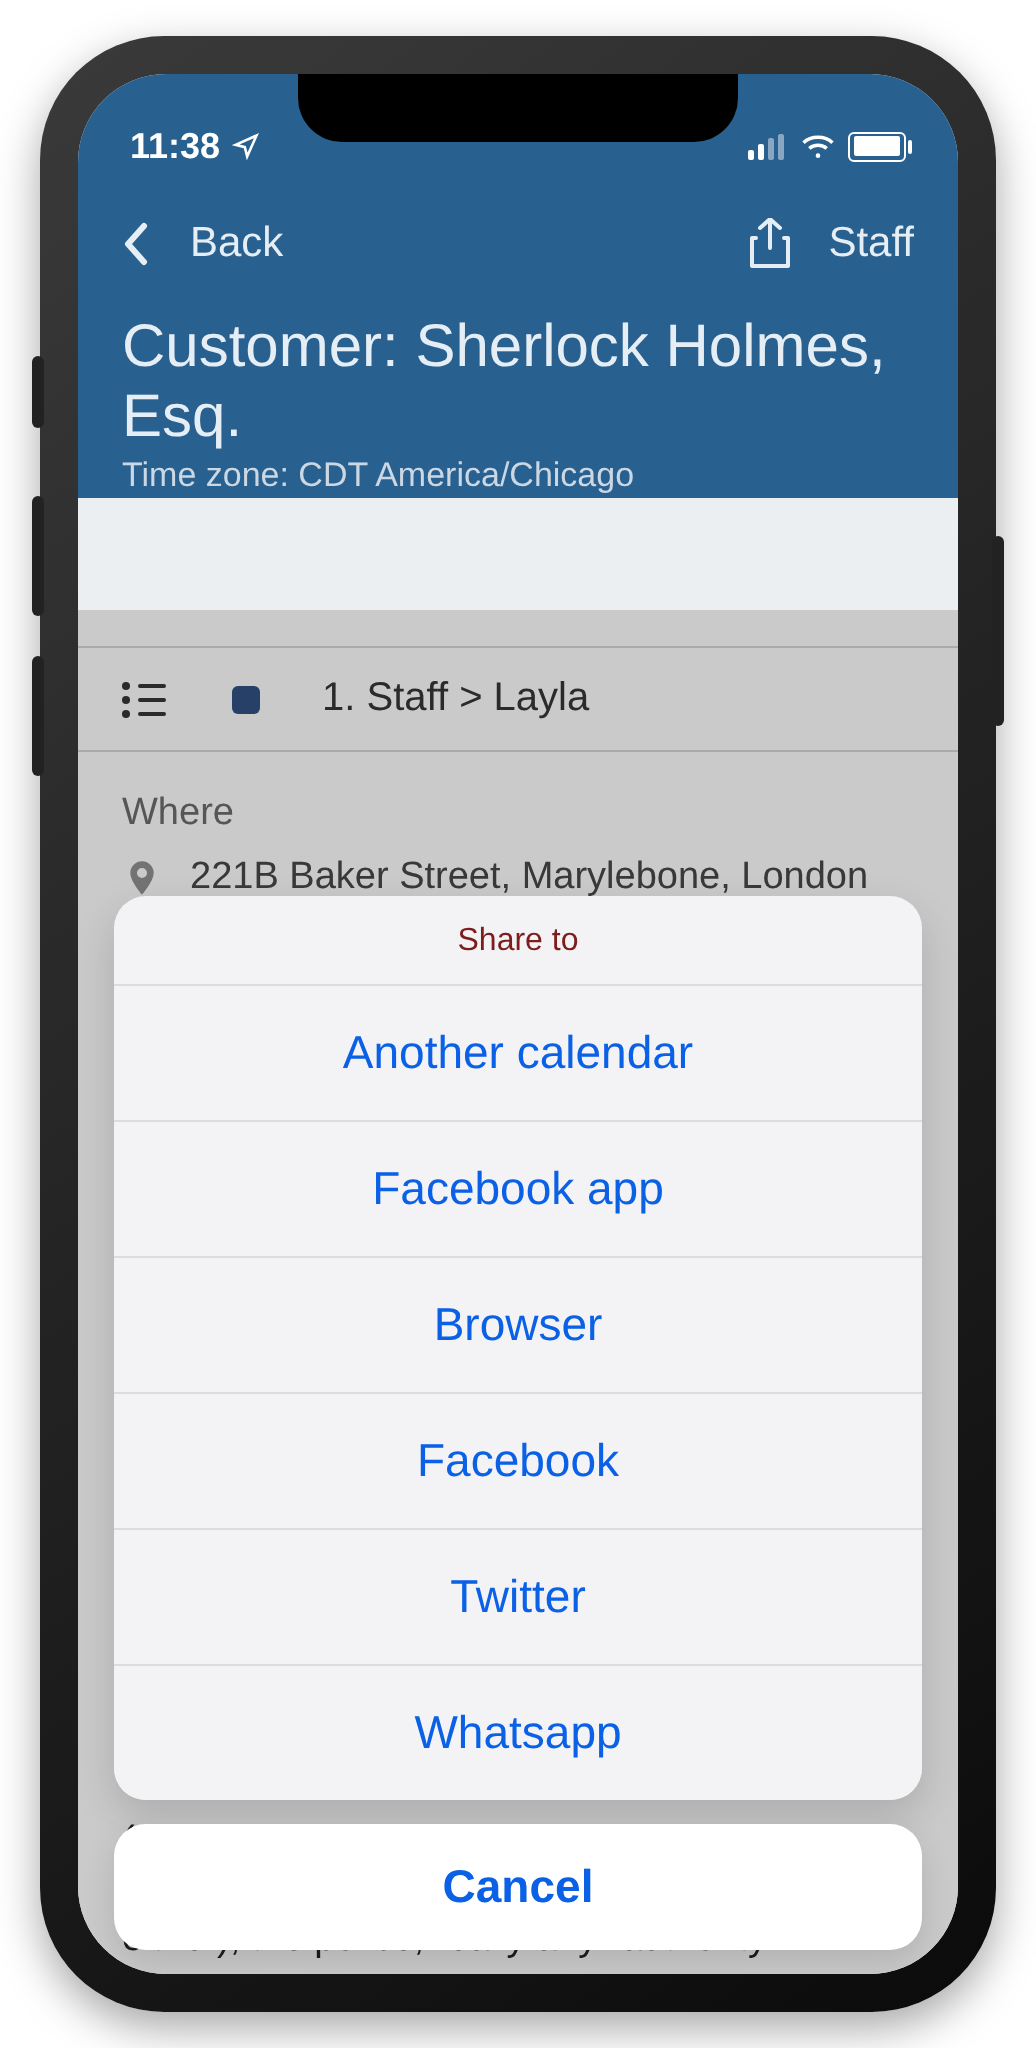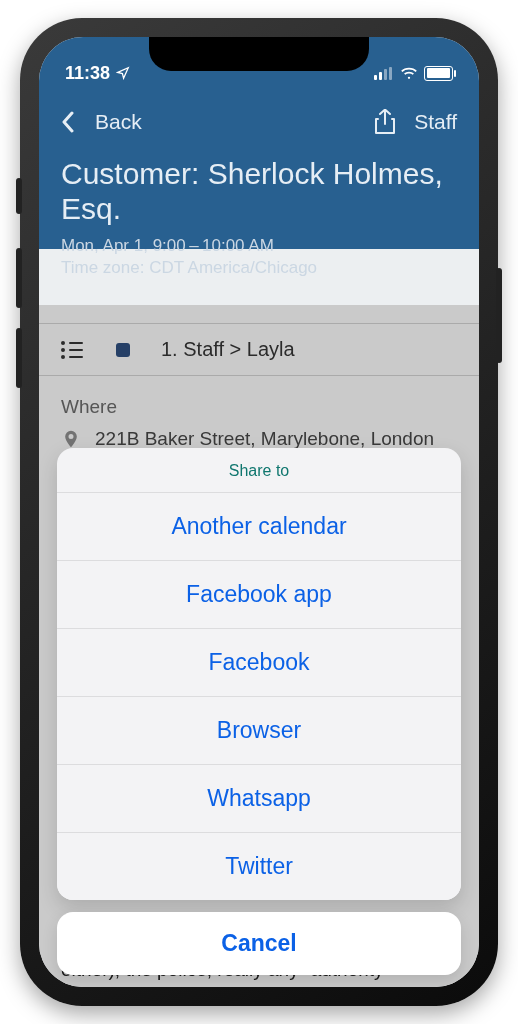--- a/index.html
+++ b/index.html
@@ -150,21 +150,21 @@
   }
   .sheet-group {
     background:#f3f3f5;
     border-radius:16px;
     overflow:hidden;
     box-shadow:0 8px 20px rgba(0,0,0,0.15);
   }
   .sheet-title {
     text-align:center;
     font-size:16px;
-    color:#0f766e;
+    color:#7f1d1d;
     padding:14px 11px 12px;
   }
   .sheet-item {
     text-align:center;
     font-size:23px;
     color:#0b61e6;
     padding:20px 0;
     border-top:1px solid #dcdcde;
     background:#f3f3f5;
   }
@@ -238,21 +238,20 @@
             <svg class="icon" width="22" height="26" viewBox="0 0 22 26" fill="none" stroke="#e6eef5" stroke-width="2" stroke-linecap="round" stroke-linejoin="round">
                 <path d="M11 1 L11 15"></path>
                 <path d="M6 5 L11 0.5 L16 5"></path>
                 <path d="M4 10 H2 V24 H20 V10 H18"></path>
               </svg>
           </span>
           <span>Staff</span>
         </div>
       </div>
       <div class="title">Customer: Sherlock Holmes, Esq.</div>
-      <div class="subline">Mon, Apr 1, 9:00 – 10:00 AM</div>
       <div class="subline" style="margin-top:2px;">Time zone: CDT America/Chicago</div>
     </div>
 
     <div class="content">
 
       <div class="strip">
         <span class="list-icon">
           <span>
               <i></i>
               <b></b>
@@ -286,22 +285,22 @@
       </div>
     </div>
 
     <div class="dimmer"></div>
 
     <div class="sheet">
       <div class="sheet-group">
         <div class="sheet-title">Share to</div>
         <div class="sheet-item">Another calendar</div>
         <div class="sheet-item">Facebook app</div>
+        <div class="sheet-item">Browser</div>
         <div class="sheet-item">Facebook</div>
-        <div class="sheet-item">Browser</div>
+        <div class="sheet-item">Twitter</div>
         <div class="sheet-item">Whatsapp</div>
-        <div class="sheet-item">Twitter</div>
       </div>
       <div class="sheet-cancel">Cancel</div>
     </div>
 
   </div>
 </div>
 
 </body></html>

